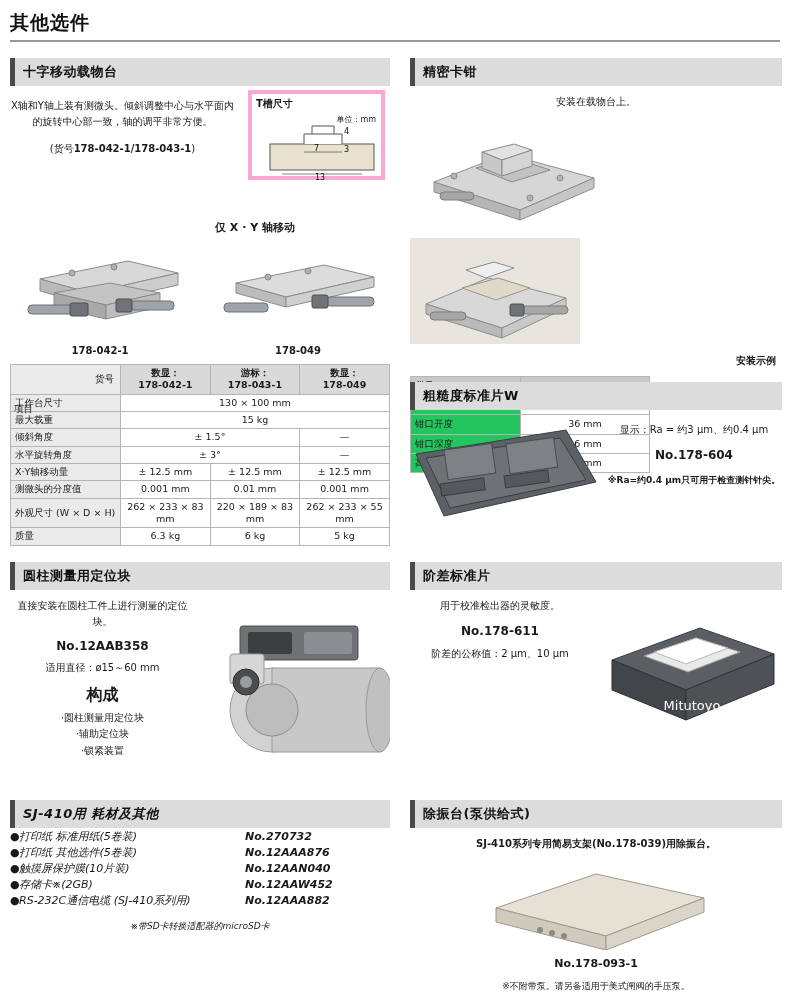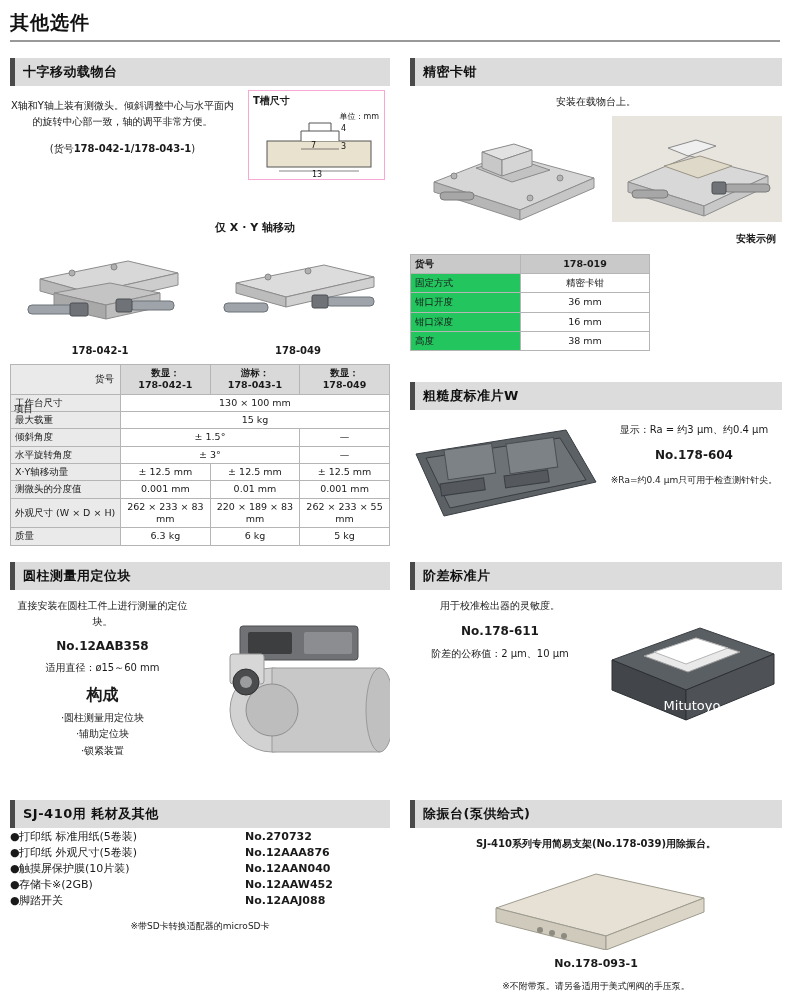--- a/index.html
+++ b/index.html
@@ -68,21 +68,21 @@
   .clamp-table td.k { background: #22c55e; width: 46%; }
   .clamp-table td.v { text-align: center; }
   .clamp-table tr.hdr td { background: #c9c9c9; font-weight: bold; }
   .clamp-table tr.hdr td.v { background: #c9c9c9; }
 
   
   .fig { position: relative; }
   .cap { font-weight: bold; font-size: 10px; text-align: center; margin-top: 3px; }
 
   .tslot-box {
-    border: 1px solid #f9a8d4;
+    border: 4px solid #f9a8d4;
     width: 137px; height: 90px;
     position: relative;
     background: #fff;
   }
   .tslot-title { font-weight: bold; font-size: 10px; position: absolute; top: 3px; left: 4px; }
   .unit-lbl { font-size: 8px; position: absolute; top: 20px; right: 5px; }
 
   .list-row { display: flex; align-items: baseline; margin: 1px 0; }
   .list-row .lbl { width: 235px; font-size: 11px; }
   .list-row .num { font-size: 11px; }
@@ -243,52 +243,52 @@
         <rect x="40" y="28" width="118" height="34" rx="3" fill="#6f7174" stroke="#4d4f52"></rect>
         <rect x="48" y="34" width="44" height="22" rx="2" fill="#3c3e40"></rect>
         <rect x="104" y="34" width="48" height="22" rx="2" fill="#8b8d90"></rect>
         <rect x="30" y="56" width="34" height="30" rx="3" fill="#d7d7d7" stroke="#999"></rect>
         <circle cx="46" cy="84" r="13" fill="#4a4c4e" stroke="#2e3032"></circle>
         <circle cx="46" cy="84" r="6" fill="#9b9d9f"></circle>
       </svg>
     </div>
   </div>
 
-  <div class="col-left" style="top:790px;">
+  <div class="col-left" style="top:790px;font-style:italic;">
     <div class="sec-head">SJ-410用 耗材及其他</div>
     <div style="margin-top:0;">
       <div class="list-row">
         <span class="lbl"><span class="bullet">●</span><span>打印纸 标准用纸(5卷装)</span></span>
         <span class="num bold">No.270732</span>
       </div>
       <div class="list-row">
-        <span class="lbl"><span class="bullet">●</span><span>打印纸 外观尺寸(5卷装)</span></span>
+        <span class="lbl"><span class="bullet">●</span><span>打印纸 其他选件(5卷装)</span></span>
         <span class="num bold">No.12AAA876</span>
       </div>
       <div class="list-row">
         <span class="lbl"><span class="bullet">●</span><span>触摸屏保护膜(10片装)</span></span>
         <span class="num bold">No.12AAN040</span>
       </div>
       <div class="list-row">
         <span class="lbl"><span class="bullet">●</span><span>存储卡※(2GB)</span></span>
         <span class="num bold">No.12AAW452</span>
       </div>
       <div class="list-row">
-        <span class="lbl"><span class="bullet">●</span><span>脚踏开关</span></span>
-        <span class="num bold">No.12AAJ088</span>
+        <span class="lbl"><span class="bullet">●</span><span>RS-232C通信电缆 (SJ-410系列用)</span></span>
+        <span class="num bold">No.12AAA882</span>
       </div>
       <p class="note" style="margin-top:12px;">※带SD卡转换适配器的microSD卡</p>
     </div>
   </div>
 
   <div class="col-right" style="top:48px;">
     <div class="sec-head">精密卡钳</div>
     <p class="small" style="margin-top:8px;">安装在载物台上。</p>
 
-    <div style="display:flex; gap:12px; margin-top:4px;">
+    <div style="display:flex; gap:12px; margin-top:4px;flex-direction:column;">
       <svg width="190" height="110" viewBox="0 0 190 110">
         <rect x="2" y="2" width="186" height="106" fill="#fff"></rect>
         <polygon points="24,66 96,38 184,62 110,94" fill="#d6d6d6" stroke="#8e8e8e"></polygon>
         <polygon points="24,66 24,76 110,104 110,94" fill="#b6b6b6" stroke="#8e8e8e"></polygon>
         <polygon points="110,94 110,104 184,72 184,62" fill="#c6c6c6" stroke="#8e8e8e"></polygon>
         <polygon points="66,52 104,42 140,54 102,66" fill="#c2c2c2" stroke="#8a8a8a"></polygon>
         <polygon points="72,36 104,28 122,34 92,44" fill="#e2e2e2" stroke="#8a8a8a"></polygon>
         <polygon points="72,36 72,52 92,60 92,44" fill="#c8c8c8" stroke="#8a8a8a"></polygon>
         <polygon points="92,44 92,60 122,50 122,34" fill="#d5d5d5" stroke="#8a8a8a"></polygon>
         <rect x="30" y="76" width="34" height="8" rx="4" fill="#a7a7a7" stroke="#7d7d7d"></rect>
@@ -345,21 +345,21 @@
         <polygon points="6,34 156,10 186,62 34,96" fill="#5c6166" stroke="#3a3e42"></polygon>
         <polygon points="16,38 150,18 176,60 40,88" fill="#6d7277" stroke="#3a3e42"></polygon>
         <rect x="34" y="30" width="48" height="30" fill="#7d8287" stroke="#4a4e52" transform="rotate(-8 34 30)"></rect>
         <rect x="96" y="24" width="48" height="30" fill="#7d8287" stroke="#4a4e52" transform="rotate(-8 96 24)"></rect>
         <rect x="30" y="64" width="44" height="12" fill="#55595d" stroke="#3a3e42" transform="rotate(-8 30 64)"></rect>
         <rect x="94" y="56" width="44" height="12" fill="#55595d" stroke="#3a3e42" transform="rotate(-8 94 56)"></rect>
       </svg>
       <div style="position:absolute; left:196px; top:2px; width:176px;">
         <p class="small" style="margin:0 0 8px 0;">显示：Ra = 约3 μm、约0.4 μm</p>
         <p class="bold" style="font-size:12px; margin:0 0 10px 0;">No.178-604</p>
-        <p class="note" style="margin:0;">※Ra=约0.4 μm只可用于检查测针针尖。</p>
+        <p class="note" style="margin:0;font-weight:bold;">※Ra=约0.4 μm只可用于检查测针针尖。</p>
       </div>
     </div>
   </div>
 
   <div class="col-right" style="top:552px;">
     <div class="sec-head">阶差标准片</div>
     <div style="position:relative; margin-top:8px; height:150px;">
       <div style="width:180px;">
         <p class="small" style="margin:0 0 6px 0;">用于校准检出器的灵敏度。</p>
         <p class="bold" style="font-size:12px; margin:8px 0 6px 0;">No.178-611</p>

